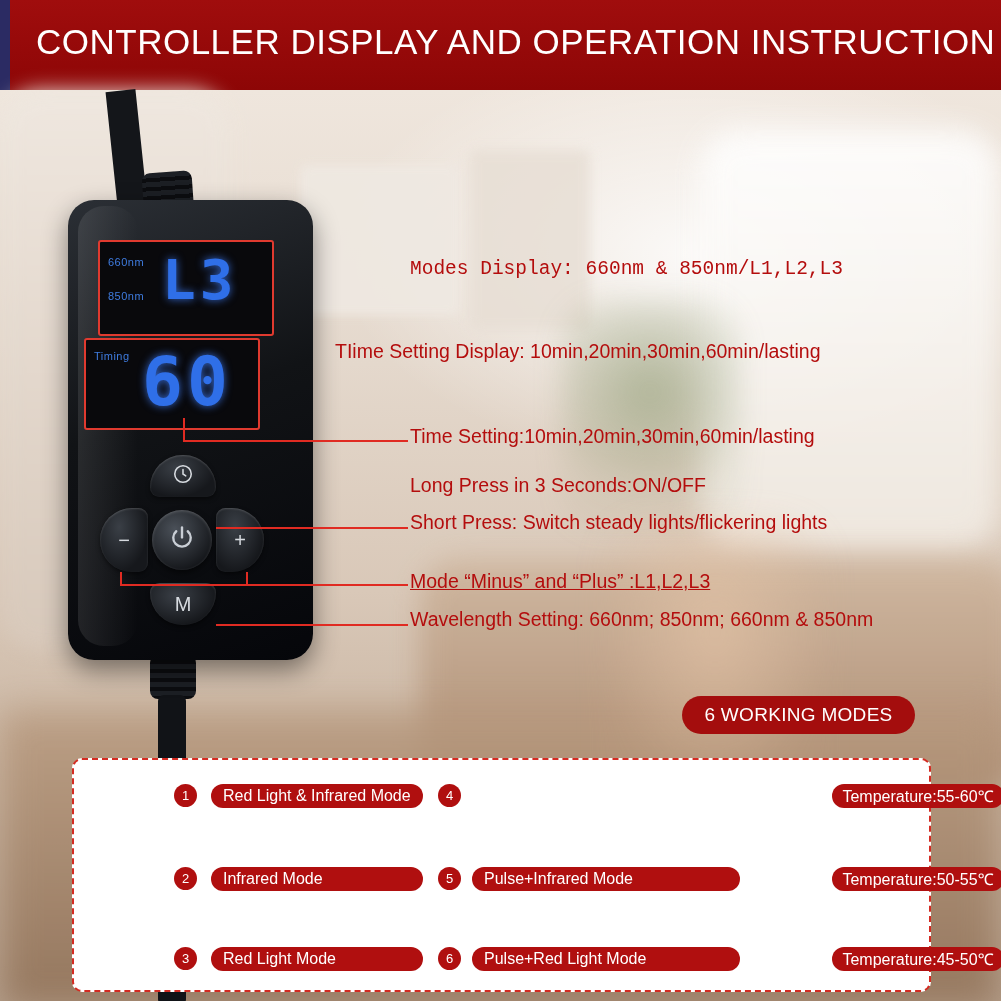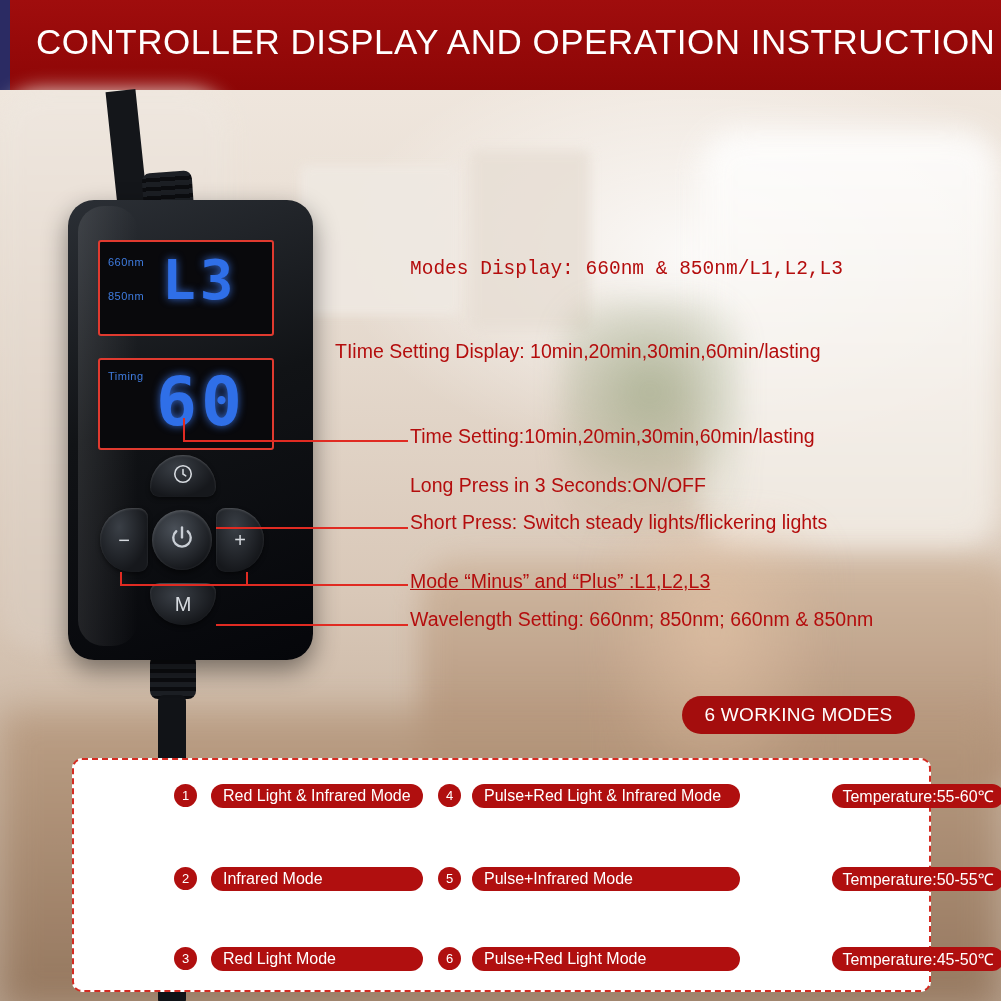--- a/index.html
+++ b/index.html
@@ -168,21 +168,21 @@
   }
 
   
   .screen {
     position: absolute;
     background: #09090c;
     border: 2px solid #e03a2f;
     border-radius: 3px;
   }
   #screen-modes { left: 98px; top: 240px; width: 172px; height: 92px; }
-  #screen-timer { left: 98px; top: 338px; width: 172px; height: 88px; margin-top: 20px; }
+  #screen-timer { left: 84px; top: 338px; width: 172px; height: 88px; }
 
   .screen-label {
     position: absolute;
     left: 8px;
     color: #3f7ce0;
     font-size: 11px;
     letter-spacing: 0.5px;
   }
   #label-660 { top: 14px; }
   #label-850 { top: 48px; }
@@ -418,21 +418,20 @@
   <div class="callout" id="c-wavelength">Wavelength Setting: 660nm; 850nm; 660nm &amp; 850nm</div>
 
   <div id="modes-badge">6 WORKING MODES</div>
 
   <div id="modes-panel">
 
     <div class="mode-row" id="row-1">
       <div class="num-badge col1-badge">1</div>
       <div class="pill col1-pill">Red Light &amp; Infrared Mode</div>
       <div class="num-badge col2-badge">4</div>
-      <div class="pill col2-pill">Pulse+Red Light &amp; Infrared Mode</div>
       <div class="pill center col3-pill">Temperature:55-60℃</div>
     </div>
 
     <div class="mode-row" id="row-2">
       <div class="num-badge col1-badge">2</div>
       <div class="pill col1-pill">Infrared Mode</div>
       <div class="num-badge col2-badge">5</div>
       <div class="pill col2-pill">Pulse+Infrared Mode</div>
       <div class="pill center col3-pill">Temperature:50-55℃</div>
     </div>

